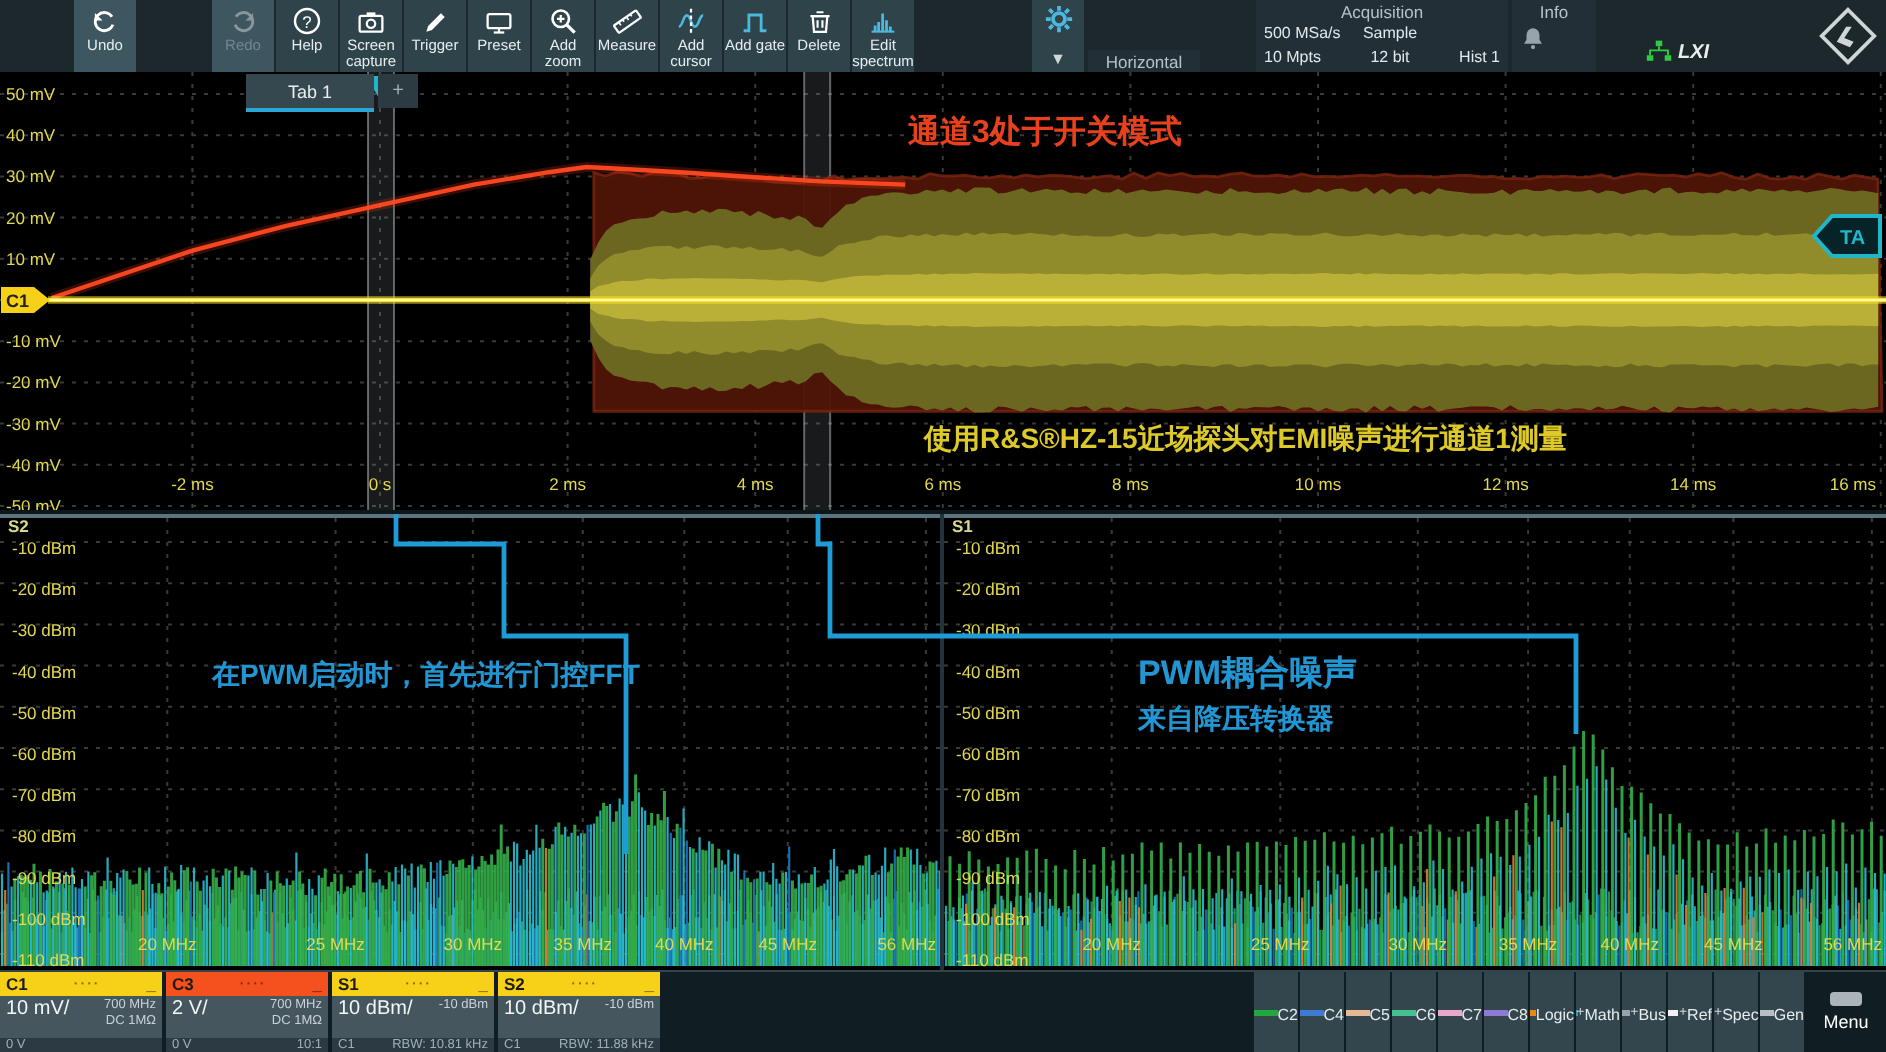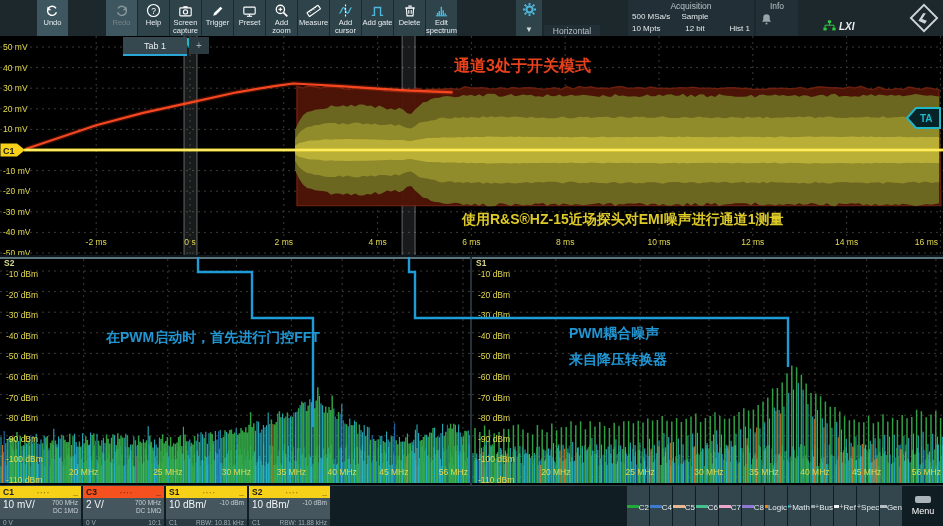--- a/index.html
+++ b/index.html
@@ -42,21 +42,21 @@
   #ta-flag{position:absolute;left:905px;top:105px;}
   .spec-label{position:absolute;color:#d8d890;font-size:8.5px;font-weight:bold;}
   #s2-label{left:4px;top:258px;}
   #s1-label{left:476px;top:258px;}
   
   #anno-svg{position:absolute;left:0;top:0;width:943px;height:526px;pointer-events:none;z-index:40;}
   .anno{position:absolute;z-index:41;font-weight:bold;pointer-events:none;white-space:nowrap;}
   #anno-red{left:454px;top:56px;color:#e8411c;font-size:16px;}
   #anno-yellow{left:462px;top:211px;color:#ddca28;font-size:14px;}
   #anno-blue-left{left:106px;top:329px;color:#2196d3;font-size:14px;}
-  #anno-blue-r1{left:569px;top:325px;color:#2196d3;font-size:14px;}
+  #anno-blue-r1{left:569px;top:325px;color:#2196d3;font-size:17px;}
   #anno-blue-r2{left:569px;top:351px;color:#2196d3;font-size:14px;}
   
   #statusbar{position:absolute;left:0;top:486px;width:943px;height:40px;background:#101d23;}
   .card{position:absolute;top:0;width:81px;height:40px;background:#45565e;}
   .card .chead{height:12px;display:flex;align-items:center;font-size:8.5px;font-weight:bold;color:#1c1c1c;padding:0 3px;}
   .card .chead .dots{flex:1;text-align:center;color:rgba(0,0,0,.45);font-size:7px;letter-spacing:1px;}
   .card .cbody{height:20px;display:flex;justify-content:space-between;padding:1px 3px 0 3px;}
   .card .cscale{font-size:10px;color:#f2f6f7;}
   .card .cinfo{font-size:6.5px;color:#c9d1d5;text-align:right;line-height:1.25;}
   .card .cfoot{height:8px;background:#2c3b43;display:flex;justify-content:space-between;font-size:6.5px;color:#9fb0b6;padding:0 3px;line-height:8px;}

